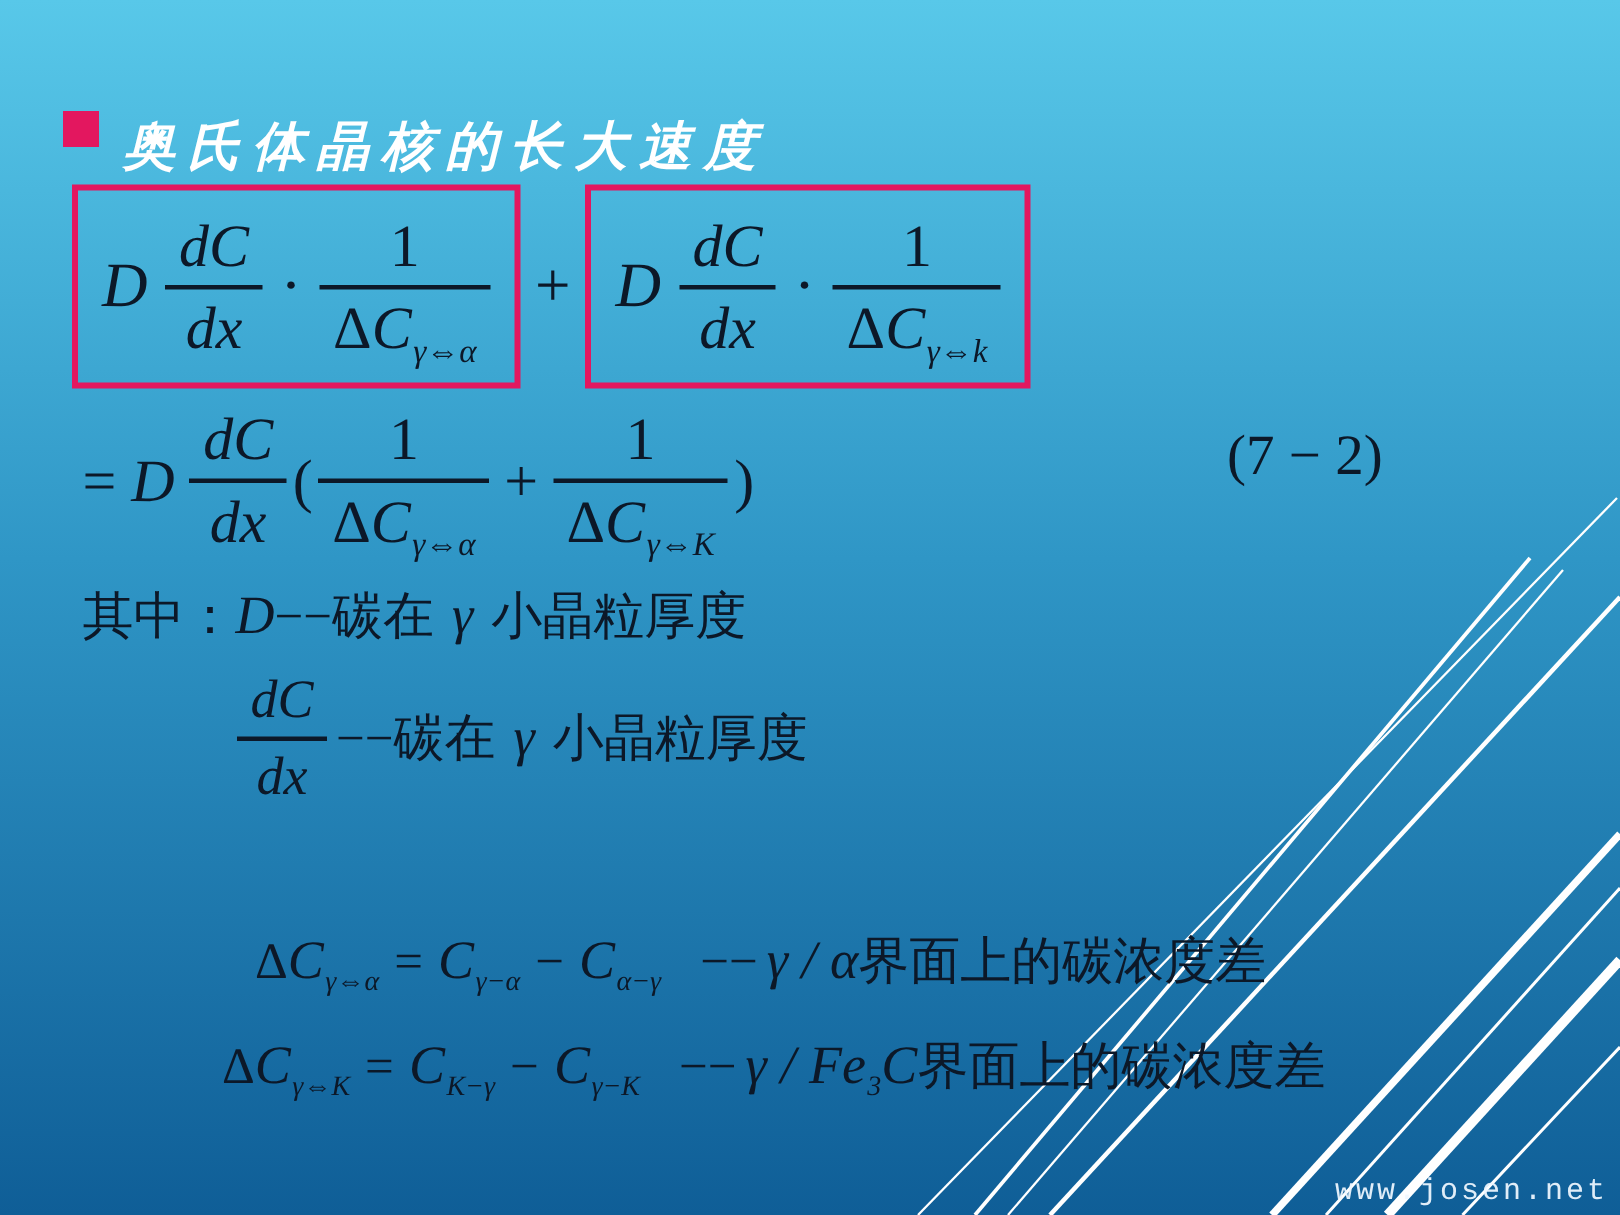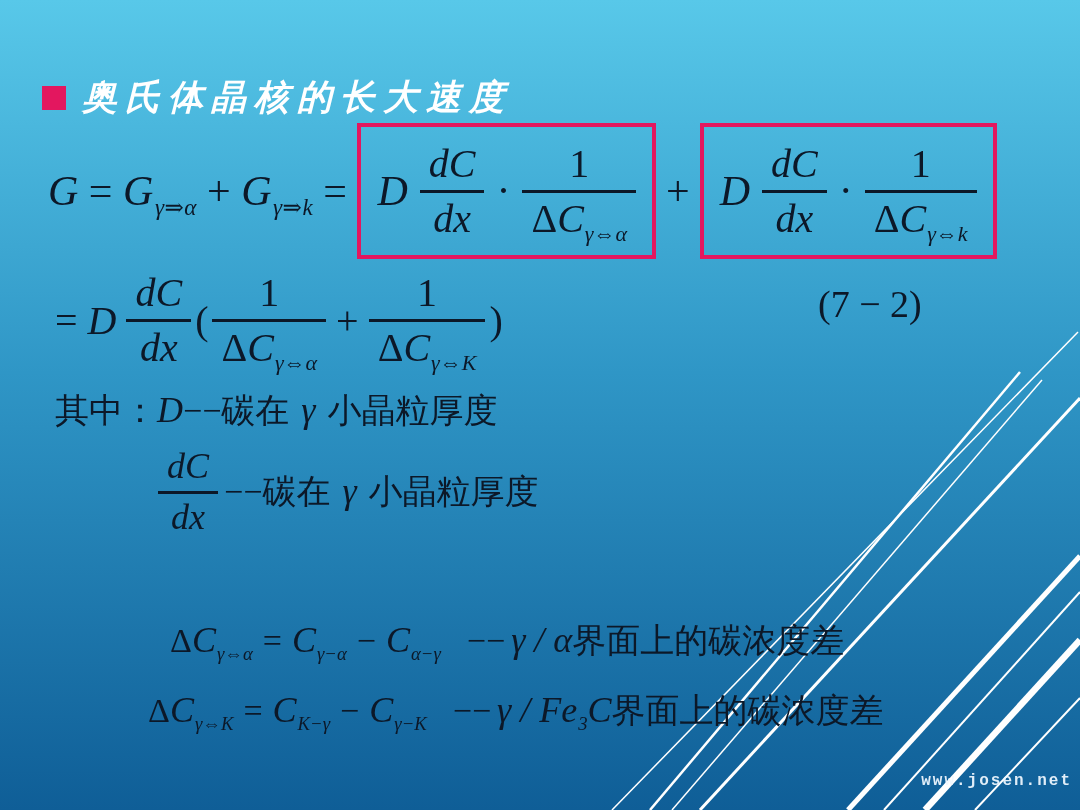--- a/index.html
+++ b/index.html
@@ -16,21 +16,21 @@
   .flexrow{display:flex;align-items:center;}
   .mi{font-style:italic;}
   .up{font-style:normal;}
   .sub{font-size:0.55em;position:relative;top:0.42em;font-style:italic;margin-left:1px;}
   .op{margin:0 10px;}
   .term{display:inline-block;}
   .frac{display:inline-flex;flex-direction:column;align-items:stretch;text-align:center;vertical-align:middle;line-height:1.15;}
   .frac .num{border-bottom:3px solid currentColor;padding:0 9px 3px;}
   .frac .den{padding:3px 9px 0;}
   
-  .title-row{left:42px;top:74px;display:flex;align-items:center;gap:16px;}
+  .title-row{left:42px;top:74px;display:flex;gap:16px;}
   .bullet{width:24px;height:24px;background:var(--accent,#e3175f);flex:0 0 auto;}
   .title-text{
     color:var(--title,#ffffff);
     font-size:35px;font-style:italic;font-weight:bold;letter-spacing:8px;
   }
   
   .eq1{left:48px;top:120px;height:142px;font-size:42px;}
   .mbox{
     display:inline-flex;align-items:center;gap:12px;
     border:4px solid var(--accent,#e3175f);
@@ -48,23 +48,23 @@
   .d-grad{left:158px;top:444px;height:96px;}
   .d-grad .frac{font-size:31px;margin-right:6px;}
   .d-dc{left:158px;top:552px;}
   .d-da{left:170px;top:618px;}
   .d-dk{left:148px;top:688px;}
   .cjk-gap{margin:0 12px;}
   .small-gap{margin:0 4px;}
   .wide-gap{margin-left:26px;margin-right:6px;}
   
   .watermark{
-    right:8px;bottom:20px;
+    right:8px;bottom:4px;
     font-family:"Liberation Mono","DejaVu Sans Mono",monospace;
-    font-size:16px;color:rgba(240,248,255,0.93);letter-spacing:2px;font-weight:bold;
+    font-size:20px;color:rgba(240,248,255,0.93);letter-spacing:2px;
   }
 </style>
 </head>
 <body>
 
 <div class="slide">
 
   <svg class="deco" viewBox="0 0 1080 810">
     <g stroke="#ffffff" fill="none">
       <line x1="612" y1="810" x2="1078" y2="332" stroke-width="1.5"></line>
@@ -77,21 +77,20 @@
       <line x1="975" y1="810" x2="1080" y2="698" stroke-width="2"></line>
     </g>
   </svg>
 
   <div class="row title-row">
     <span class="bullet"></span>
     <span class="title-text">奥氏体晶核的长大速度</span>
   </div>
 
   <div class="row flexrow eq1">
-    <span class="lhs"><span class="mi">G</span><span class="up op">=</span><span class="term"><span class="mi">G</span><span class="sub">γ⇒α</span></span><span class="up op">+</span><span class="term"><span class="mi">G</span><span class="sub">γ⇒k</span></span><span class="up op">=</span></span>
 
     <span class="mbox">
       <span class="mi">D</span>
       <span class="frac">
         <span class="num mi">dC</span>
         <span class="den mi">dx</span>
       </span>
       <span class="up">·</span>
       <span class="frac">
         <span class="num up">1</span>

